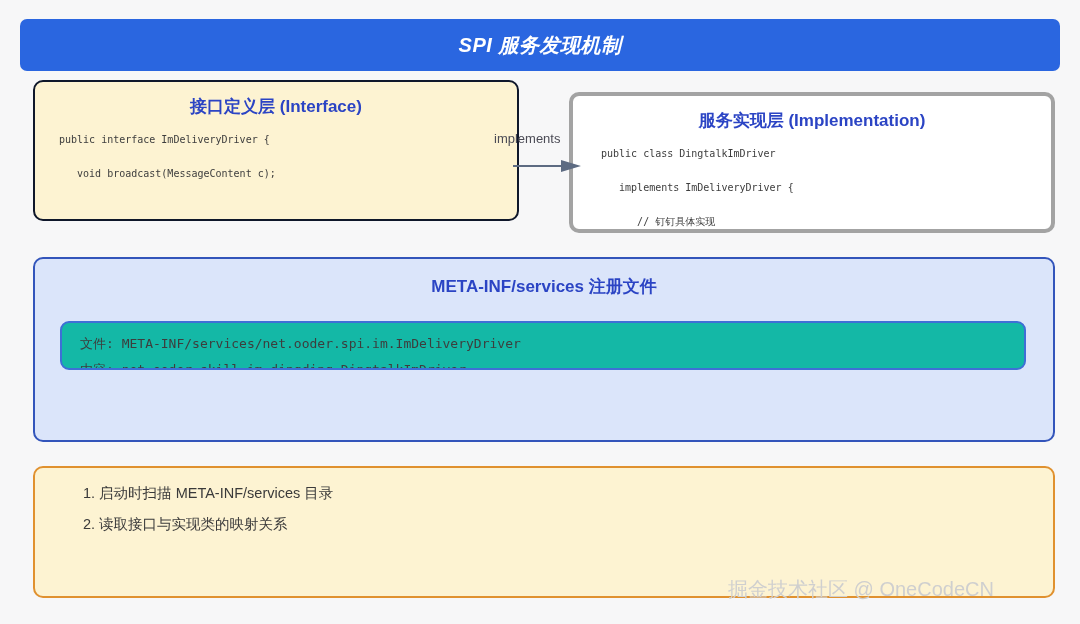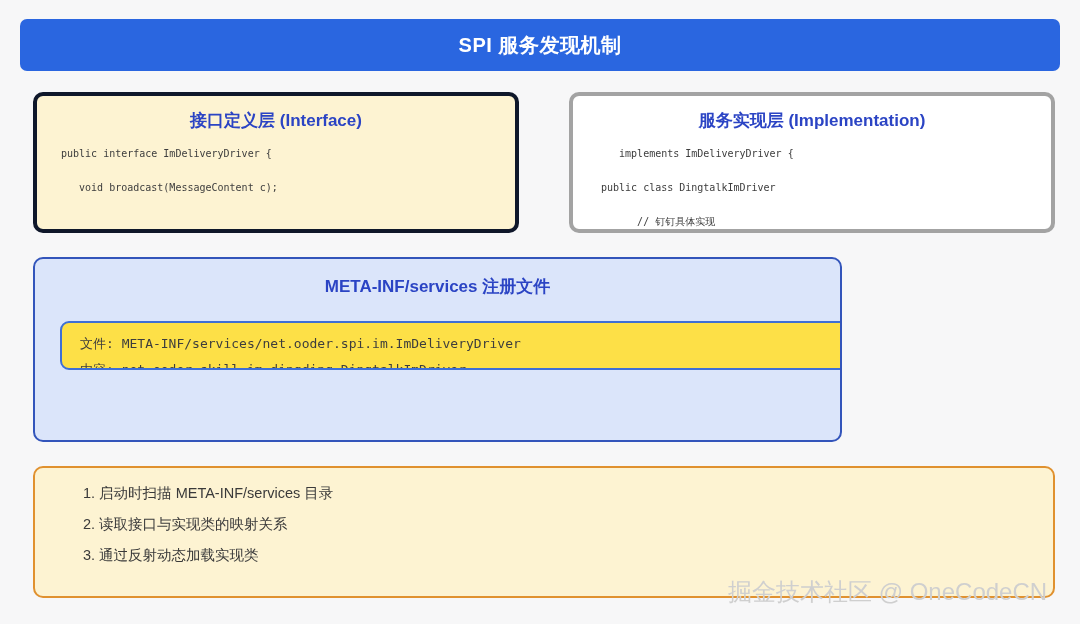--- a/index.html
+++ b/index.html
@@ -26,42 +26,43 @@
     position: absolute;
     left: 20px;
     top: 19px;
     width: 1040px;
     height: 52px;
     background: #2a66e0;
     border-radius: 7px;
     display: flex;
     align-items: center;
     justify-content: center;
+    font-style: italic;
   }
   .banner-title {
     color: #ffffff;
     font-size: 20px;
     font-weight: bold;
     letter-spacing: 0.5px;
   }
 
   
   .panel {
     position: absolute;
     box-sizing: border-box;
     border-radius: 10px;
     overflow: hidden;
   }
   .panel-interface {
     left: 33px;
-    top: 92px;
+    top: 80px;
     width: 486px;
     height: 141px;
     background: #fdf3d2;
-    border: 4px solid #0f172a;
+    border: 2px solid #0f172a;
   }
   .panel-impl {
     left: 569px;
     top: 92px;
     width: 486px;
     height: 141px;
     background: #ffffff;
     border: 4px solid #a3a3a3;
   }
   .panel-title {
@@ -107,42 +108,42 @@
     position: absolute;
     left: 19px;
     top: 27px;
   }
 
   
   .section-meta {
     position: absolute;
     left: 33px;
     top: 257px;
-    width: 809px;
+    width: 1022px;
     height: 185px;
     box-sizing: border-box;
     background: #dbe5fa;
     border: 2px solid #3355bb;
     border-radius: 10px;
     overflow: hidden;
   }
   .section-meta .section-title {
     text-align: center;
     color: #2b44c4;
     font-size: 17px;
     font-weight: bold;
     margin-top: 16px;
   }
   .file-card {
     position: absolute;
     left: 25px;
     width: 966px;
     height: 49px;
     box-sizing: border-box;
-    background: #fde047;
+    background: #14b8a6;
     border: 2px solid #3e6fd6;
     border-radius: 9px;
     overflow: hidden;
   }
   .file-card.card-1 { top: 62px; }
   .file-card.card-2 { top: 124px; }
   .file-line {
     font-family: "DejaVu Sans Mono", "Liberation Mono", monospace;
     font-size: 13px;
     color: #3d3d3d;
@@ -183,21 +184,21 @@
     line-height: 31px;
     white-space: nowrap;
     margin-left: 20px;
   }
 
   
   .watermark {
     position: absolute;
     left: 728px;
     top: 576px;
-    font-size: 24px;
+    font-size: 20px;
     color: #cfcfcf;
     white-space: nowrap;
     pointer-events: none;
   }
 </style>
 </head>
 <body>
 
 <div class="canvas">
 
@@ -207,40 +208,47 @@
 
   <div class="panel panel-interface">
     <div class="panel-title">接口定义层 (Interface)</div>
     <div class="code">public interface ImDeliveryDriver {</div>
     <div class="code">   void broadcast(MessageContent c);</div>
 
   </div>
 
   <div class="panel panel-impl">
     <div class="panel-title">服务实现层 (Implementation)</div>
+    <div class="code">public class DingtalkImDriver</div>
     <div class="code">   implements ImDeliveryDriver {</div>
-    <div class="code">public class DingtalkImDriver</div>
     <div class="code">      // 钉钉具体实现</div>
 
   </div>
 
+  <div class="connector">
+    <div class="connector-label">implements</div>
+    <div class="connector-arrow">
+      <svg width="70" height="16" viewBox="0 0 70 16" xmlns="http://www.w3.org/2000/svg">
+        <path d="M0 7 L48 7 L48 2 L68 8 L48 14 L48 9 L0 9 Z" fill="#5d6b82"></path>
+      </svg>
+    </div>
+  </div>
 
   <div class="section-meta">
     <div class="section-title">META-INF/services 注册文件</div>
 
     <div class="file-card card-1">
       <div class="file-line first">文件: META-INF/services/net.ooder.spi.im.ImDeliveryDriver</div>
       <div class="file-line">内容: net.ooder.skill.im.dingding.DingtalkImDriver</div>
     </div>
 
   </div>
 
   <div class="section-flow">
     <ul class="steps">
       <li class="step">1. 启动时扫描 META-INF/services 目录</li>
       <li class="step">2. 读取接口与实现类的映射关系</li>
-      <li class="step">3. 通过反射动态加载实现类</li>
     </ul>
   </div>
 
   <div class="watermark">掘金技术社区 @ OneCodeCN</div>
 
 </div>
 
 </body></html>

